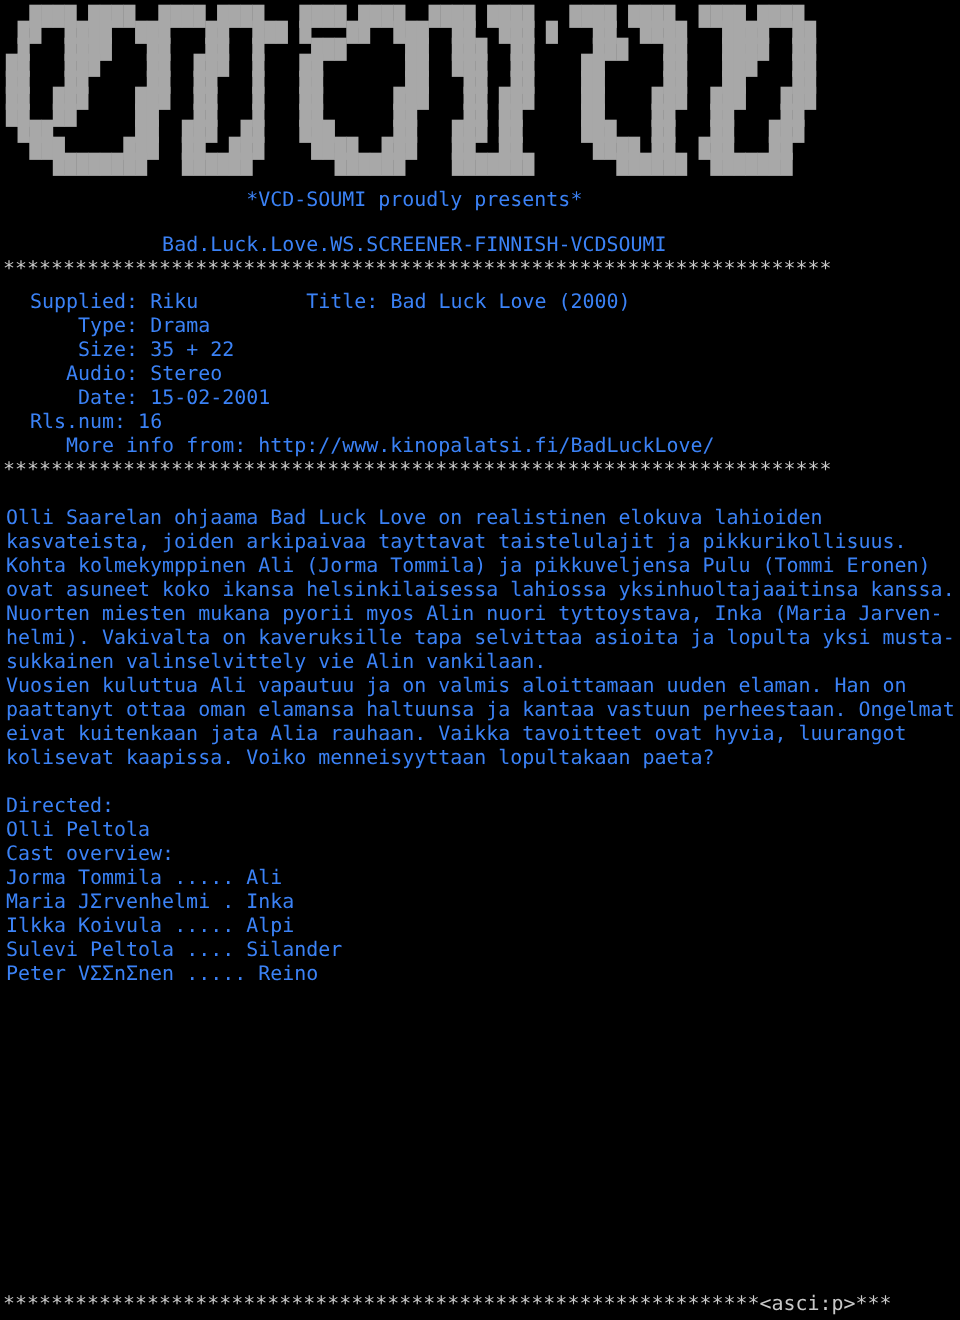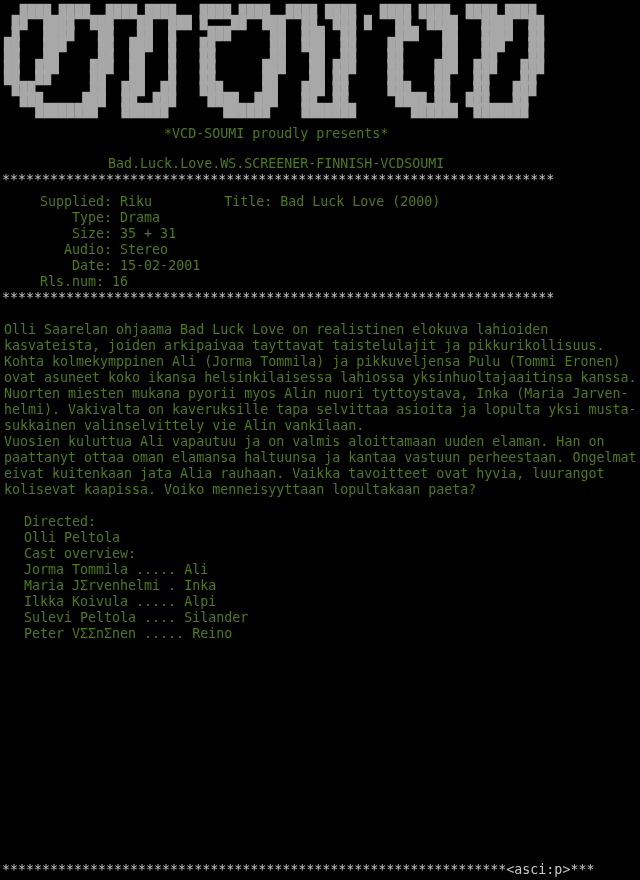--- a/index.html
+++ b/index.html
@@ -35,39 +35,39 @@
     font-weight: bold;
   }
 
   
   .txt {
     white-space: pre;
     font-family: "DejaVu Sans Mono", monospace;
     font-size: 13.3px;
     line-height: 16px;
     letter-spacing: 0px;
-    color: #4d7c0f;
+    color: #3b82f6;
     margin: 0;
     padding: 0 0 0 4px;
   }
   .sep {
     white-space: pre;
     font-family: "DejaVu Sans Mono", monospace;
     font-size: 13.3px;
     line-height: 16px;
     color: #c8c8c8;
     margin: 0;
     padding: 0 0 0 2px;
   }
   .spacer6 { height: 6px; }
   .spacer10 { height: 10px; }
   .spacer14 { height: 14px; }
   .spacer16 { height: 16px; }
 
-  .block { padding-left: 20px; }
+  .block { padding-left: 0; }
 
   .footer {
     position: absolute;
     left: 0;
     bottom: 2px;
     width: 640px;
   }
   .footer .sep { padding-left: 2px; }
 </style>
 </head>
@@ -94,24 +94,25 @@
 
   <pre class="txt">             <span>Bad.Luck.Love.WS.SCREENER-FINNISH-VCDSOUMI</span></pre>
 
   <pre class="sep">*********************************************************************</pre>
 
   <div class="spacer6"></div>
 
   <div class="block">
     <pre class="txt">  <span>Supplied:</span> <span>Riku</span>         <span>Title:</span> <span>Bad Luck Love (2000)</span></pre>
     <pre class="txt">      <span>Type:</span> <span>Drama</span></pre>
-    <pre class="txt">      <span>Size:</span> <span>35 + 31</span></pre>
+    <pre class="txt">      <span>Size:</span> <span>35 + 22</span></pre>
     <pre class="txt">     <span>Audio:</span> <span>Stereo</span></pre>
     <pre class="txt">      <span>Date:</span> <span>15-02-2001</span></pre>
     <pre class="txt">  <span>Rls.num:</span> <span>16</span></pre>
+    <pre class="txt">     <span>More info from:</span> <span>http://www.kinopalatsi.fi/BadLuckLove/</span></pre>
   </div>
 
   <pre class="sep">*********************************************************************</pre>
 
   <div class="spacer16"></div>
 
   <pre class="txt">Olli Saarelan ohjaama Bad Luck Love on realistinen elokuva lahioiden
 kasvateista, joiden arkipaivaa tayttavat taistelulajit ja pikkurikollisuus.
 Kohta kolmekymppinen Ali (Jorma Tommila) ja pikkuveljensa Pulu (Tommi Eronen)
 ovat asuneet koko ikansa helsinkilaisessa lahiossa yksinhuoltajaaitinsa kanssa.

